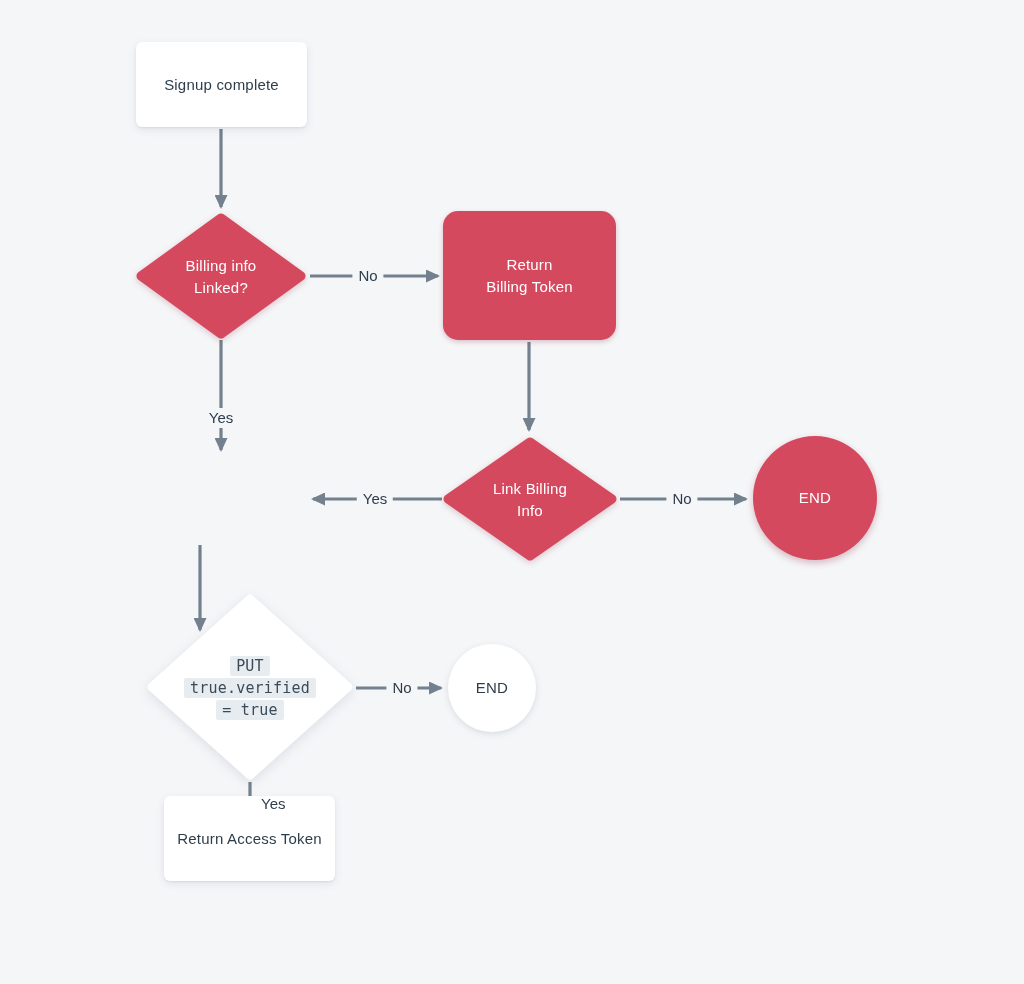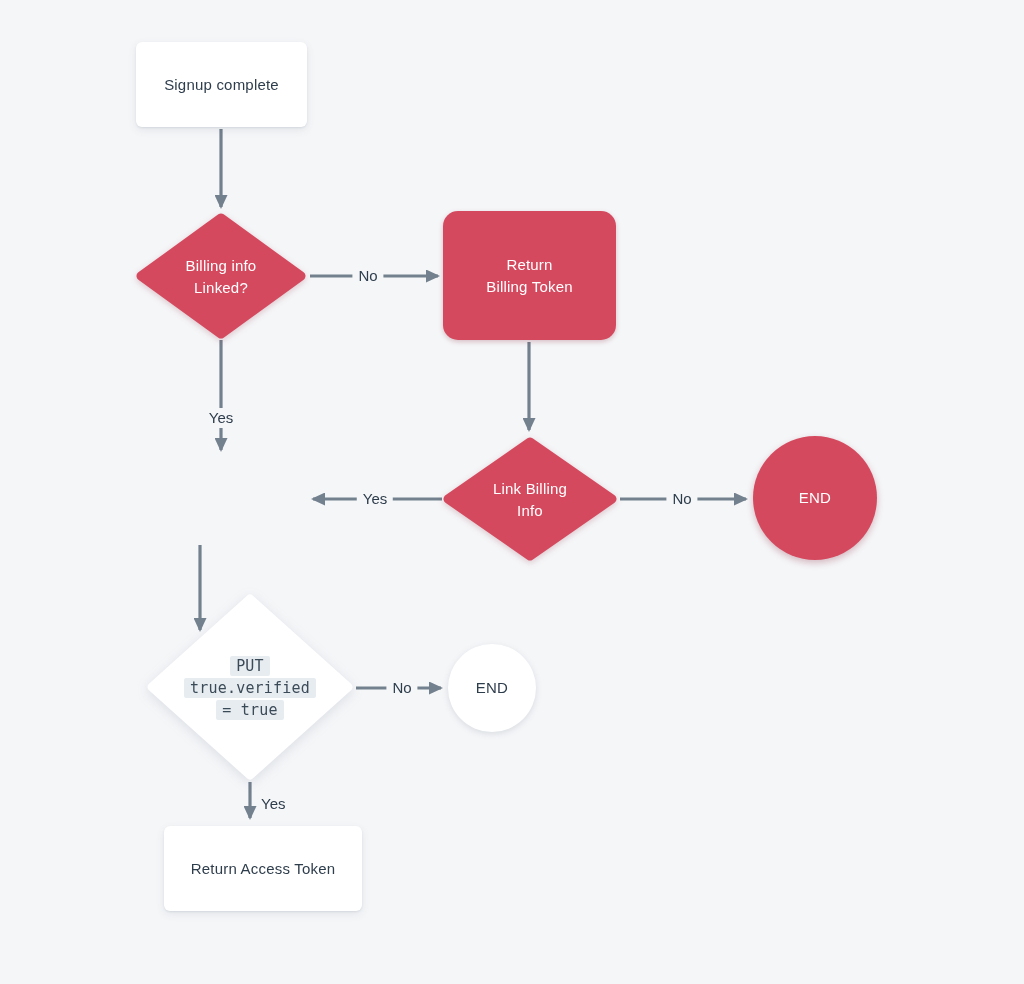--- a/index.html
+++ b/index.html
@@ -165,21 +165,21 @@
 
 
   <div class="node circle-red" style="left:753px; top:436px; width:124px; height:124px;">
     <span>END</span>
   </div>
 
   <div class="node circle-white" style="left:448px; top:644px; width:88px; height:88px;">
     <span>END</span>
   </div>
 
-  <div class="node card-white" style="left:164px; top:826px; width:198px; height:85px;">
+  <div class="node card-white" style="left:164px; top:796px; width:171px; height:85px;">
     <span>Return Access Token</span>
   </div>
 
   <div class="overlay on-red" style="left:221px; top:277px;">
     <div>Billing info</div>
     <div>Linked?</div>
   </div>
 
   <div class="overlay on-red" style="left:530px; top:500px;">
     <div>Link Billing</div>

